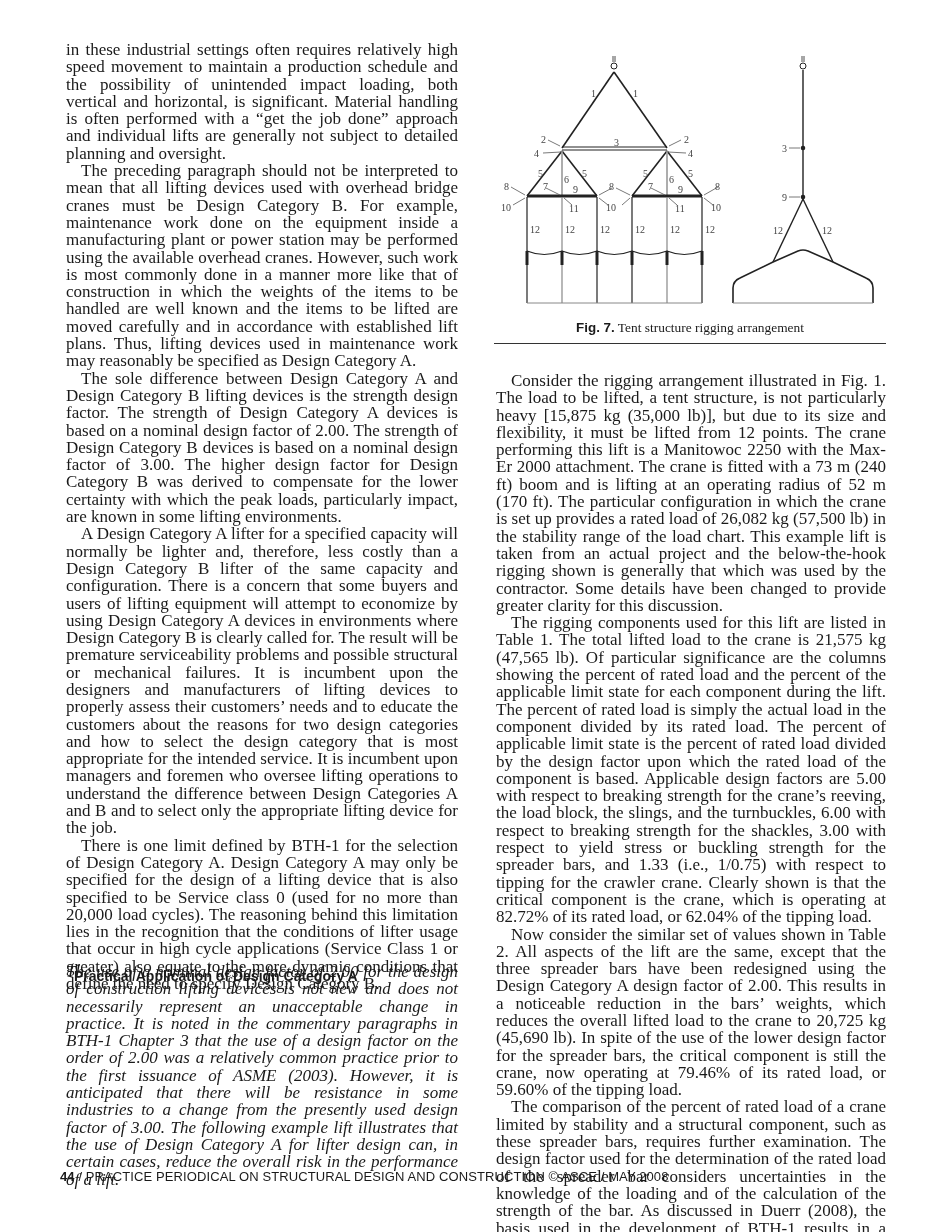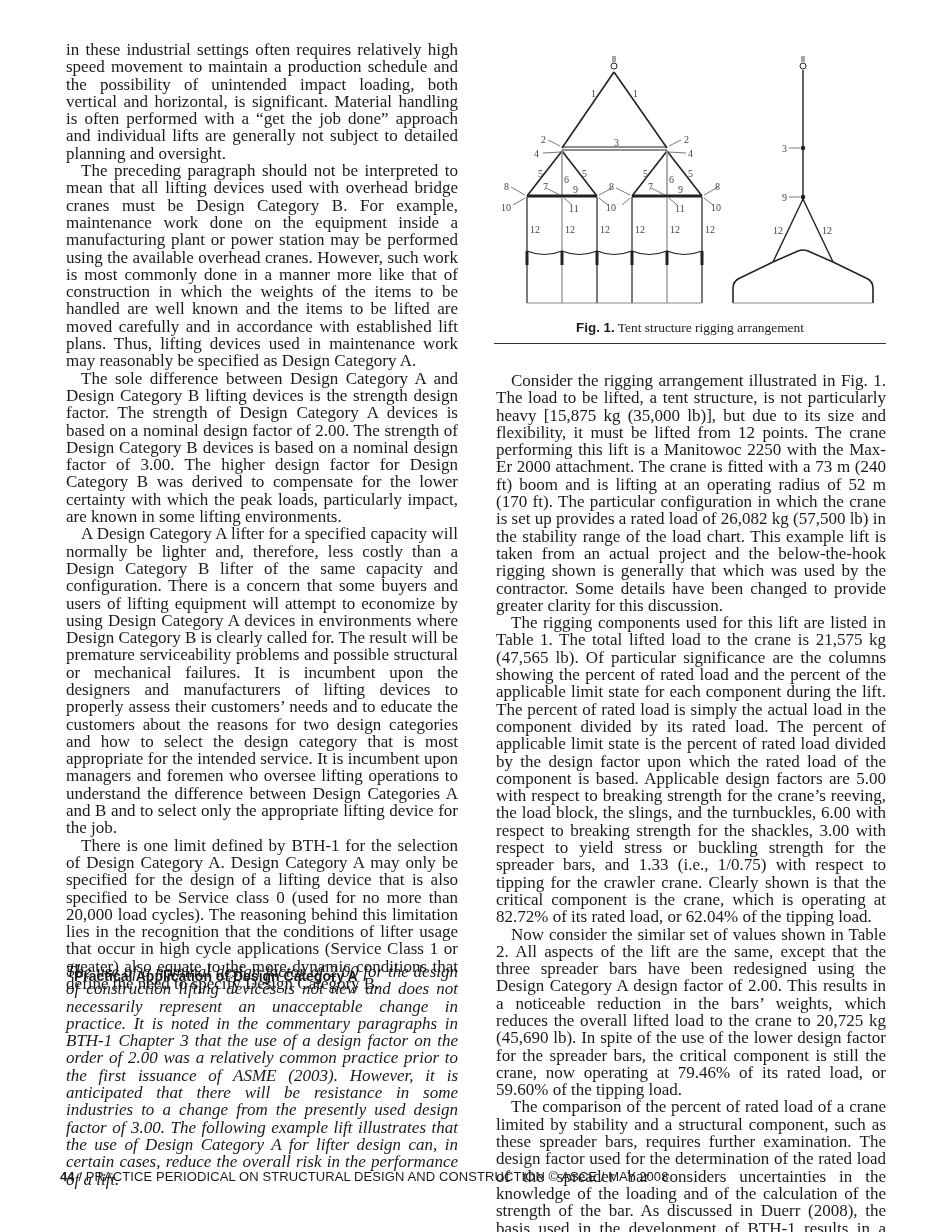--- a/index.html
+++ b/index.html
@@ -188,21 +188,21 @@
     <g>
       <text x="782" y="152">3</text>
       <text x="782" y="201">9</text>
       <text x="773" y="234">12</text>
       <text x="822" y="234">12</text>
     </g>
   </svg>
 </div>
 
 <div class="caption">
-  <span class="lbl">Fig. 1.</span>
+  <span class="lbl">Fig. 7.</span>
   <span>Tent structure rigging arrangement</span>
 </div>
 <div class="rule"></div>
 
 <div class="col col-right">
   <p class="ind">Consider the rigging arrangement illustrated in Fig. 1. The load to be lifted, a tent structure, is not particularly heavy [15,875 kg (35,000 lb)], but due to its size and flexibility, it must be lifted from 12 points. The crane performing this lift is a Manitowoc 2250 with the Max-Er 2000 attachment. The crane is fitted with a 73 m (240 ft) boom and is lifting at an operating radius of 52 m (170 ft). The particular configuration in which the crane is set up provides a rated load of 26,082 kg (57,500 lb) in the stability range of the load chart. This example lift is taken from an actual project and the below-the-hook rigging shown is generally that which was used by the contractor. Some details have been changed to provide greater clarity for this discussion.</p>
   <p class="ind">The rigging components used for this lift are listed in Table 1. The total lifted load to the crane is 21,575 kg (47,565 lb). Of particular significance are the columns showing the percent of rated load and the percent of the applicable limit state for each component during the lift. The percent of rated load is simply the actual load in the component divided by its rated load. The per­cent of applicable limit state is the percent of rated load divided by the design factor upon which the rated load of the component is based. Applicable design factors are 5.00 with respect to break­ing strength for the crane’s reeving, the load block, the slings, and the turnbuckles, 6.00 with respect to breaking strength for the shackles, 3.00 with respect to yield stress or buckling strength for the spreader bars, and 1.33 (i.e., 1/0.75) with respect to tipping for the crawler crane. Clearly shown is that the critical component is the crane, which is operating at 82.72% of its rated load, or 62.04% of the tipping load.</p>
   <p class="ind">Now consider the similar set of values shown in Table 2. All aspects of the lift are the same, except that the three spreader bars have been redesigned using the Design Category A design factor of 2.00. This results in a noticeable reduction in the bars’ weights, which reduces the overall lifted load to the crane to 20,725 kg (45,690 lb). In spite of the use of the lower design factor for the spreader bars, the critical component is still the crane, now oper­ating at 79.46% of its rated load, or 59.60% of the tipping load.</p>
   <p class="ind">The comparison of the percent of rated load of a crane limited by stability and a structural component, such as these spreader bars, requires further examination. The design factor used for the determination of the rated load of the spreader bar considers un­certainties in the knowledge of the loading and of the calculation of the strength of the bar. As discussed in Duerr (2008), the basis used in the development of BTH-1 results in a reliability of 99.95% for Design Category A lifting devices and 99.99% for Design Category B devices.</p>
 </div>

